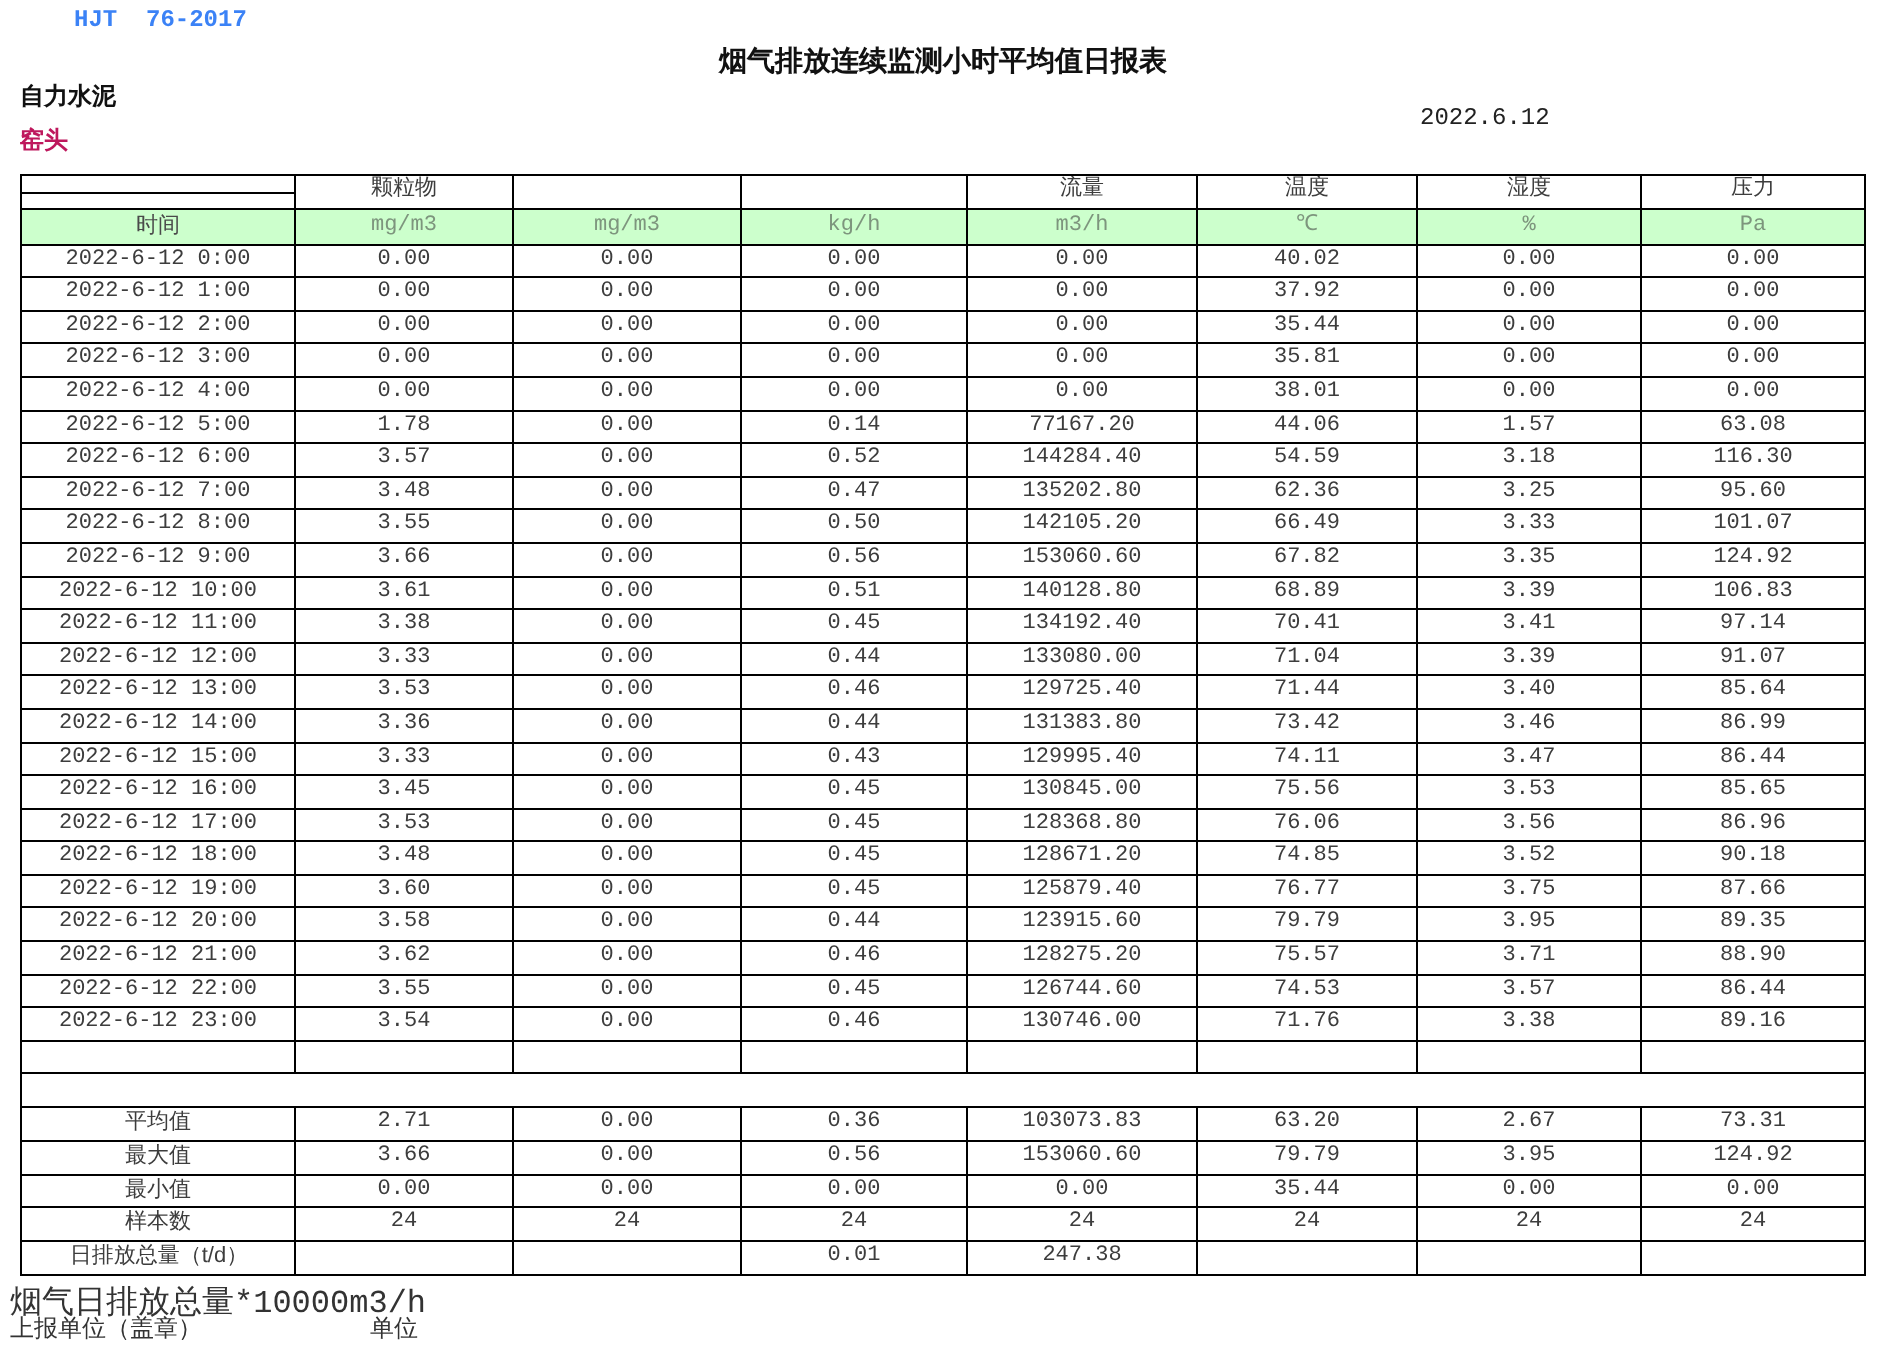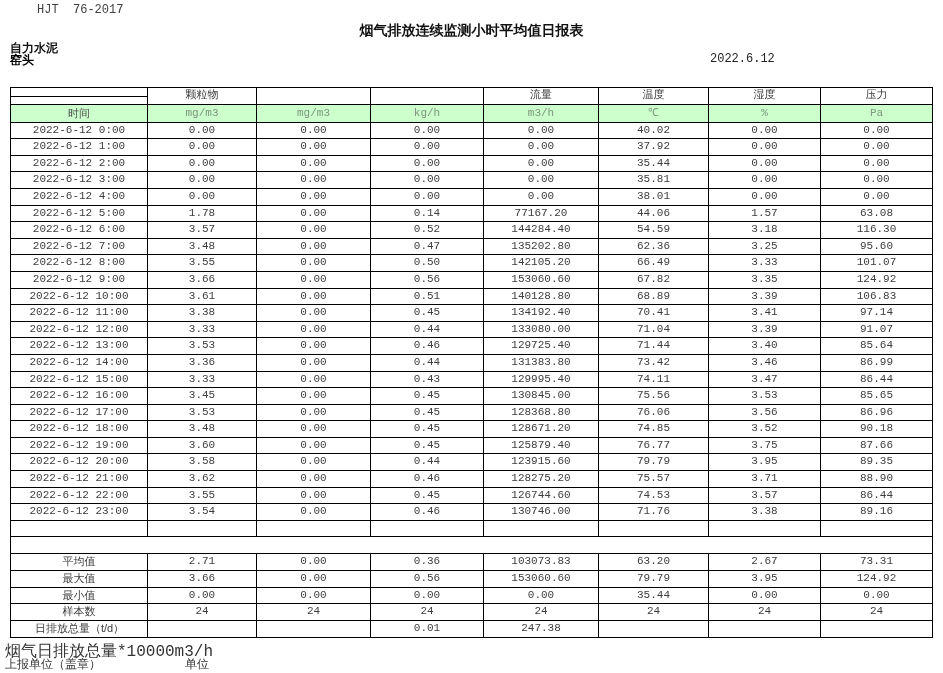--- a/index.html
+++ b/index.html
@@ -1,25 +1,25 @@
 <!DOCTYPE html>
 <html><head>
 <meta charset="utf-8">
 <style>
   html,body{margin:0;padding:0;}
   body{
     width:943px;height:673px;position:relative;background:#ffffff;
     font-family:"Liberation Sans",sans-serif;color:#222;overflow:hidden;
   }
   .doc-code{position:absolute;left:37px;top:3px;font-family:"Liberation Mono",monospace;
-    font-weight:normal;font-size:12px;white-space:pre;color:#404040;}
+    font-weight:bold;font-size:12px;white-space:pre;color:#3b82f6;}
   .report-title{position:absolute;left:0;top:22px;width:943px;text-align:center;
     font-size:14px;font-weight:bold;color:#111;}
   .company{position:absolute;left:10px;top:40px;font-size:12px;font-weight:bold;color:#111;}
-  .station{position:absolute;left:10px;top:52px;font-size:12px;font-weight:bold;color:#000000;text-align:center;}
+  .station{position:absolute;left:10px;top:62px;font-size:12px;font-weight:bold;color:#be185d;text-align:center;}
   .report-date{position:absolute;left:710px;top:52px;font-family:Liberation Mono, monospace;
     font-size:12px;color:#222;}
 
   table.report{
     position:absolute;left:10px;top:87px;border-collapse:collapse;table-layout:fixed;
     width:922px;
   }
   table.report td{
     border:1px solid #000;padding:0 2px;text-align:center;vertical-align:middle;
     font-family:"Liberation Mono",monospace;font-size:11px;color:#3d3d3d;

